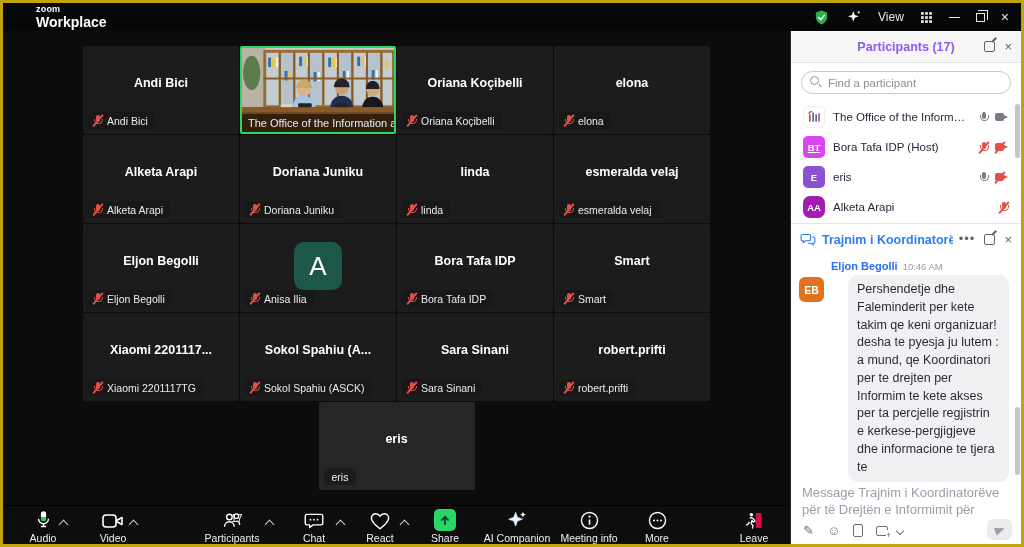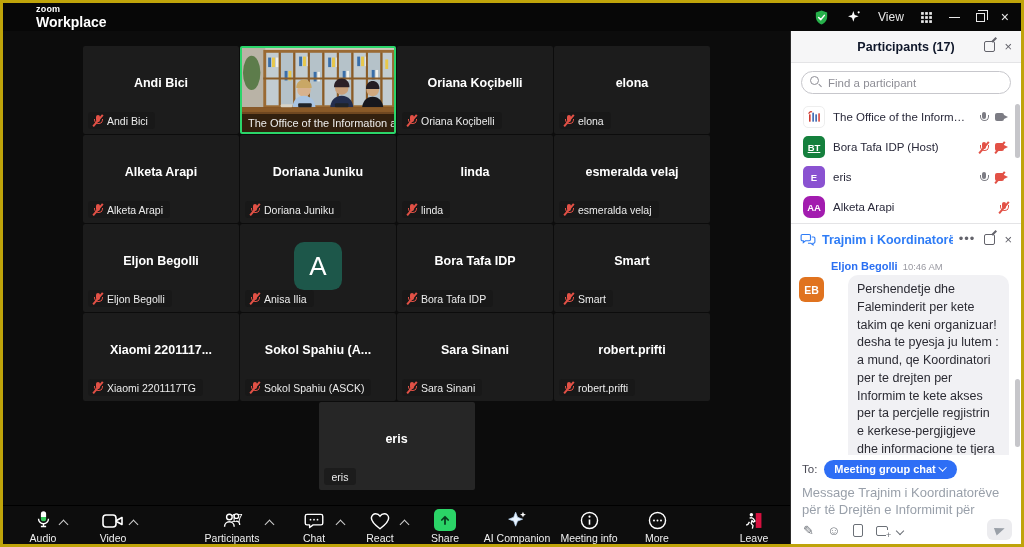--- a/index.html
+++ b/index.html
@@ -53,21 +53,21 @@
   .tb-item .ic { height:22px; display:flex; align-items:flex-end; justify-content:center; }
   .tb-item .lbl { font-size:10.5px; color:#f0f0f0; margin-top:1px; white-space:nowrap; }
   .caret { position:absolute; top:12px; width:8px; height:8px; }
   .caret::before { content:""; position:absolute; left:0; top:3px; width:6px; height:6px; border-left:1.5px solid #cfcfcf; border-top:1.5px solid #cfcfcf; transform:rotate(45deg); }
   .badge17 { position:absolute; font-size:10.5px; color:#fff; top:3px; left:34px; }
   .share-sq { width:22px; height:22px; border-radius:5px; background:#2bd467; display:flex; align-items:center; justify-content:center; }
 
   
   .sidebar { width:231px; background:#fff; display:flex; flex-direction:column; border-left:1px solid #2a2a2a; }
   .p-header { height:32px; background:#f6f6f7; border-bottom:1px solid #e4e4e6; display:flex; align-items:center; justify-content:center; position:relative; flex:0 0 auto; }
-  .p-title { font-size:12.5px; font-weight:bold; color:#0f172a; }
+  .p-title { font-size:12.5px; font-weight:bold; color:#8b5cf6; }
   .hdr-icons { position:absolute; right:9px; top:0; bottom:0; display:flex; align-items:center; gap:9px; color:#63636b; }
   .popout { width:11px; height:11px; border:1.3px solid #63636b; border-radius:2px; position:relative; display:inline-block; }
   .popout::before { content:""; position:absolute; right:-3px; top:-3px; width:6px; height:1.5px; background:#63636b; transform:rotate(-45deg); }
   .x-glyph { font-size:13px; color:#63636b; line-height:1; }
   .p-search { padding:8px 10px 6px 10px; flex:0 0 auto; }
   .search-wrap { position:relative; }
   .search-wrap input { width:100%; height:23px; border:1px solid #c7c7cc; border-radius:12px; font-size:11.5px; padding:0 8px 0 26px; color:#333; outline:none; font-family:"Liberation Sans",sans-serif; }
   .search-wrap input::placeholder { color:#8e8e96; }
   .mag { position:absolute; left:9px; top:5px; width:9px; height:9px; border:1.4px solid #8e8e96; border-radius:50%; }
   .mag::after { content:""; position:absolute; left:7px; top:8px; width:4px; height:1.4px; background:#8e8e96; transform:rotate(45deg); }
@@ -547,21 +547,21 @@
                 <rect x="18.5" y="6.5" width="2.2" height="12.5" fill="#d03a30"></rect>
               </svg>
           </span>
           <span class="p-name">The Office of the Informat... (Me)</span>
           <span class="p-state">
             <span class="i-mic gray-i"></span>
             <span class="i-cam gray-i"></span>
           </span>
         </div>
         <div class="p-row">
-          <span class="pav" style="background: #15803d; text-decoration: underline;">BT</span>
+          <span class="pav" style="background: #d946ef; text-decoration: underline;">BT</span>
           <span class="p-name">Bora Tafa IDP (Host)</span>
           <span class="p-state">
             <span class="i-mic red-i">
                 <span class="slash"></span>
               </span>
             <span class="i-cam red-i">
                 <span class="slash"></span>
               </span>
           </span>
         </div>
@@ -607,27 +607,20 @@
           <span class="msg-time">10:46 AM</span>
         </div>
         <div class="msg-row">
           <span class="msg-avatar" style="background: rgb(224, 115, 31);">EB</span>
           <div class="bubble">Pershendetje dhe Faleminderit per kete takim qe keni organizuar! desha te pyesja ju lutem : a mund, qe Koordinatori per te drejten per Informim te kete akses per ta percjelle regjistrin e kerkese-pergjigjeve dhe informacione te tjera te</div>
         </div>
         <span class="c-scroll"></span>
       </div>
 
 
-      <div class="to-row">
-        <span class="to-label">To:</span>
-        <span class="pill" style="background: rgb(46, 110, 245);">
-          <span>Meeting group chat</span>
-          <span class="pill-caret"></span>
-        </span>
-      </div>
 
       <div class="input-area">Message Trajnim i Koordinatorëve për të Drejtën e Informimit për Rregjistrin</div>
 
       <div class="chat-tools">
         <span class="tool-glyph">✎</span>
         <span class="tool-glyph">☺</span>
         <span class="file-ic"></span>
         <span class="cap-ic"></span>
         <span class="small-caret-d"></span>
         <span class="send-btn">

